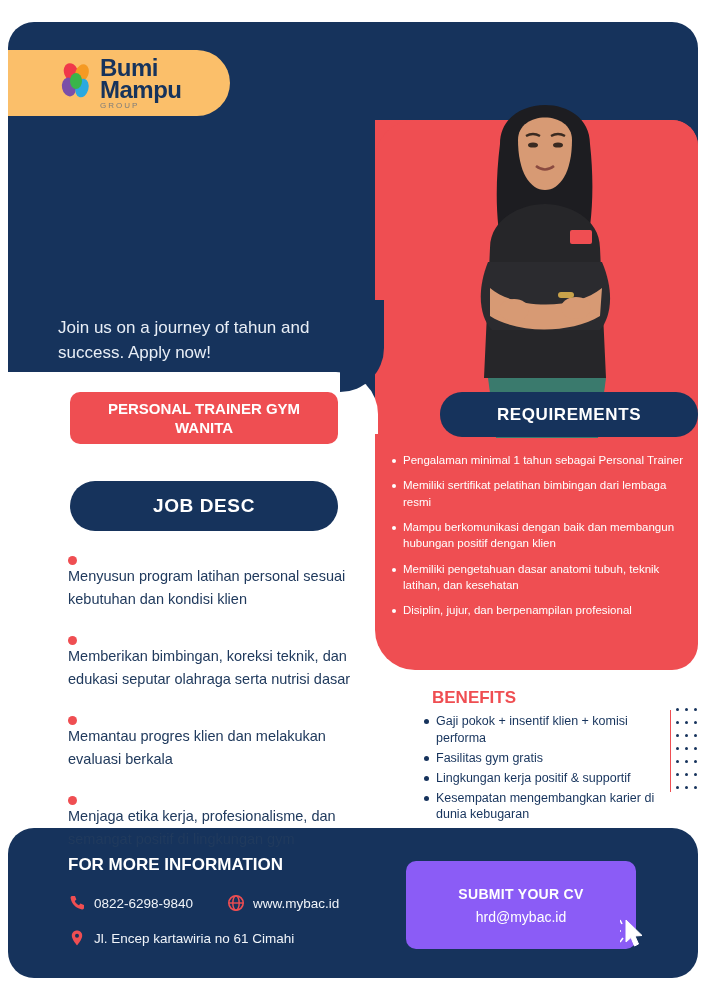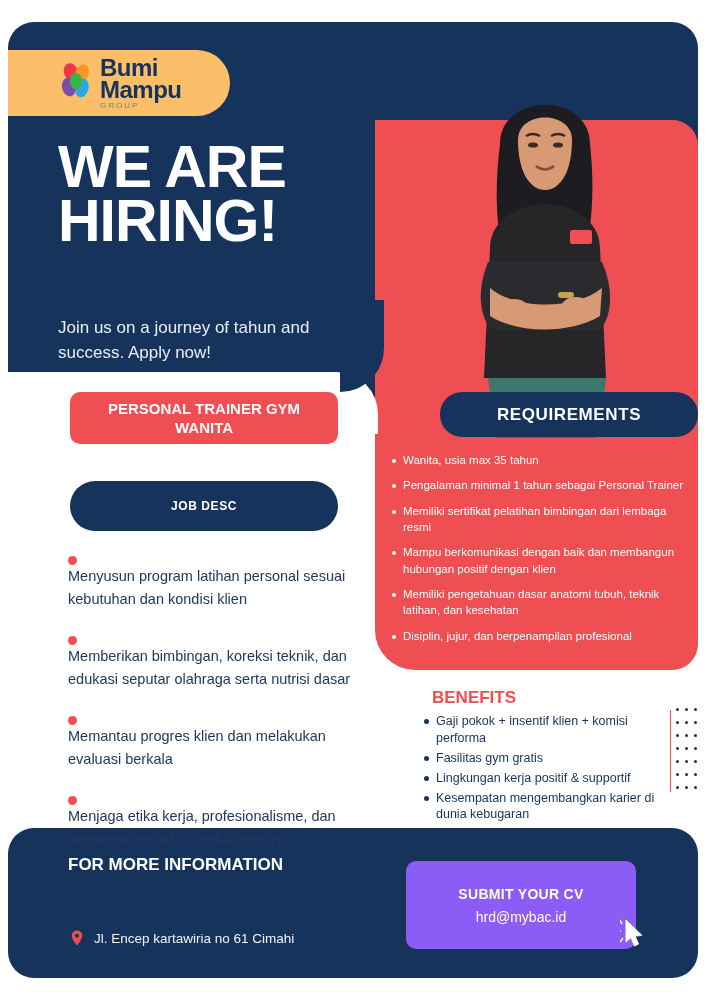--- a/index.html
+++ b/index.html
@@ -149,21 +149,21 @@
   }
 
   
   .jd-head {
     position: absolute;
     left: 70px; top: 481px;
     width: 268px; height: 50px;
     background: #16335c;
     border-radius: 25px;
     display: flex; align-items: center; justify-content: center;
-    color: #ffffff; font-weight: bold; font-size: 12px;
+    color: #ffffff; font-weight: bold; font-size: 19px;
     letter-spacing: 0.6px;
     z-index: 8;
   }
 
   
   .jd-list {
     position: absolute;
     left: 68px; top: 550px;
     width: 305px;
     z-index: 8;
@@ -323,24 +323,20 @@
         <ellipse cx="16" cy="18" rx="6" ry="8" fill="#39b54a"></ellipse>
       </svg>
     </div>
     <div class="logo-text">
       <div class="l1">Bumi</div>
       <div class="l2">Mampu</div>
       <div class="l3">GROUP</div>
     </div>
   </div>
 
-  <div class="headline">
-    <div>WE ARE</div>
-    <div>HIRING!</div>
-  </div>
   <div class="sub">Join us on a journey of tahun and success. Apply now!</div>
 
   <div class="model">
     <svg width="230" height="390" viewBox="0 0 230 390">
       <defs>
         <clipPath id="pc">
             <rect x="0" y="0" width="230" height="390"></rect>
           </clipPath>
       </defs>
       <g clip-path="url(#pc)">
@@ -367,24 +363,20 @@
 
         <path d="M58 330 L176 330 L168 390 L66 390 Z" fill="#3a7a6d"></path>
       </g>
     </svg>
   </div>
 
   <div class="pos-badge">PERSONAL TRAINER GYM WANITA</div>
 
   <div class="req-head">REQUIREMENTS</div>
   <div class="req-list">
-    <div class="req-item">
-      <span class="req-dot"></span>
-      <span class="req-text">Wanita, usia max 35 tahun</span>
-    </div>
     <div class="req-item">
       <span class="req-dot"></span>
       <span class="req-text">Pengalaman minimal 1 tahun sebagai Personal Trainer</span>
     </div>
     <div class="req-item">
       <span class="req-dot"></span>
       <span class="req-text">Memiliki sertifikat pelatihan bimbingan dari lembaga resmi</span>
     </div>
     <div class="req-item">
       <span class="req-dot"></span>
@@ -460,20 +452,37 @@
       <i style="left:9px;top:65px"></i>
       <i style="left:18px;top:65px"></i>
     <i style="left:0;top:78px"></i>
       <i style="left:9px;top:78px"></i>
       <i style="left:18px;top:78px"></i>
   </div>
 
   <div class="footer"></div>
   <div class="footer-title">FOR MORE INFORMATION</div>
 
+  <div class="contact-row c1">
+    <span class="c-ic">
+      <svg width="18" height="18" viewBox="0 0 18 18">
+        <path d="M4 2 L7 2 L8.4 5.6 L6.8 7 C7.6 9 9 10.4 11 11.2 L12.4 9.6 L16 11 L16 14 C16 15 15 15.6 14 15.4 C8 14.4 3.6 10 2.6 4 C2.4 3 3 2 4 2 Z" fill="#ef4e52"></path>
+      </svg>
+    </span>
+    <span>0822-6298-9840</span>
+    <span class="c-sp"></span>
+    <span class="c-ic">
+      <svg width="18" height="18" viewBox="0 0 18 18">
+        <circle cx="9" cy="9" r="7.2" fill="none" stroke="#ef4e52" stroke-width="1.6"></circle>
+        <ellipse cx="9" cy="9" rx="3.2" ry="7.2" fill="none" stroke="#ef4e52" stroke-width="1.4"></ellipse>
+        <line x1="1.8" y1="9" x2="16.2" y2="9" stroke="#ef4e52" stroke-width="1.4"></line>
+      </svg>
+    </span>
+    <span>www.mybac.id</span>
+  </div>
 
   <div class="contact-row c2">
     <span class="c-ic">
       <svg width="18" height="18" viewBox="0 0 18 18">
         <path d="M9 1.6 C6 1.6 3.8 3.8 3.8 6.8 C3.8 10.6 9 16.4 9 16.4 C9 16.4 14.2 10.6 14.2 6.8 C14.2 3.8 12 1.6 9 1.6 Z" fill="#ef4e52"></path>
         <circle cx="9" cy="6.8" r="2" fill="#16335c"></circle>
       </svg>
     </span>
     <span>Jl. Encep kartawiria no 61 Cimahi</span>
   </div>

